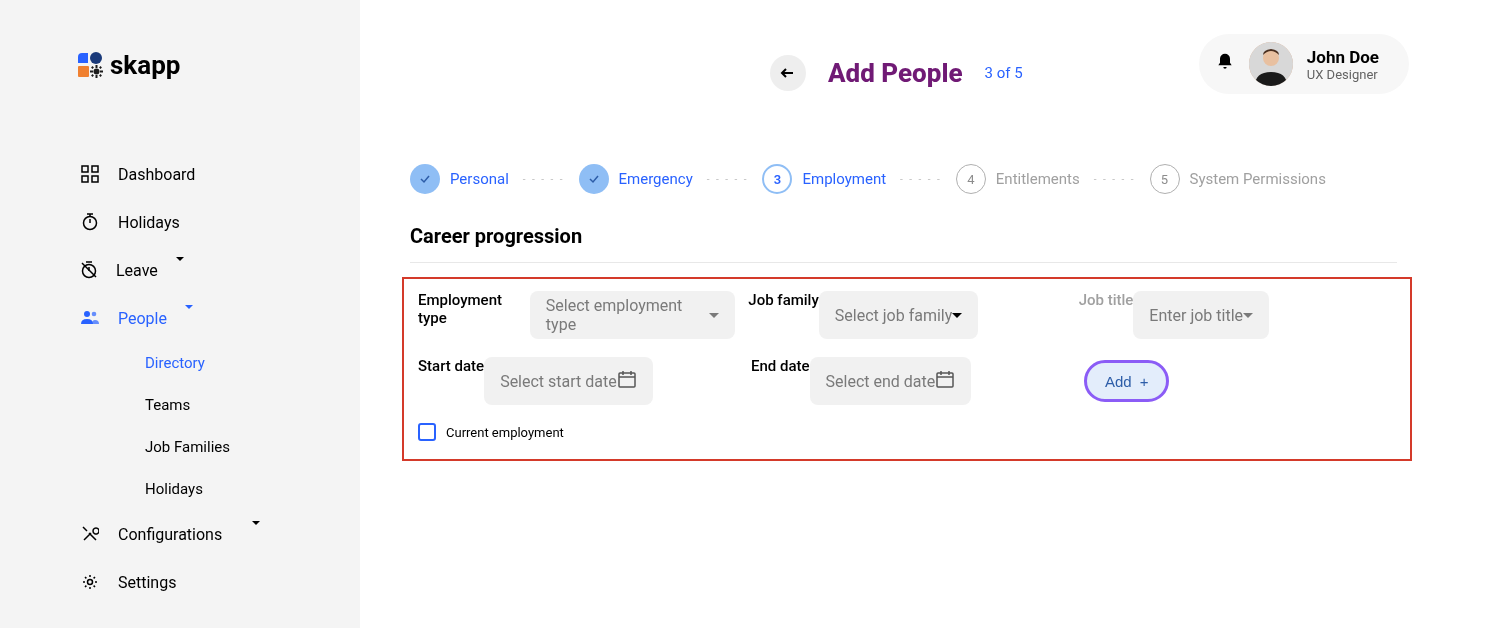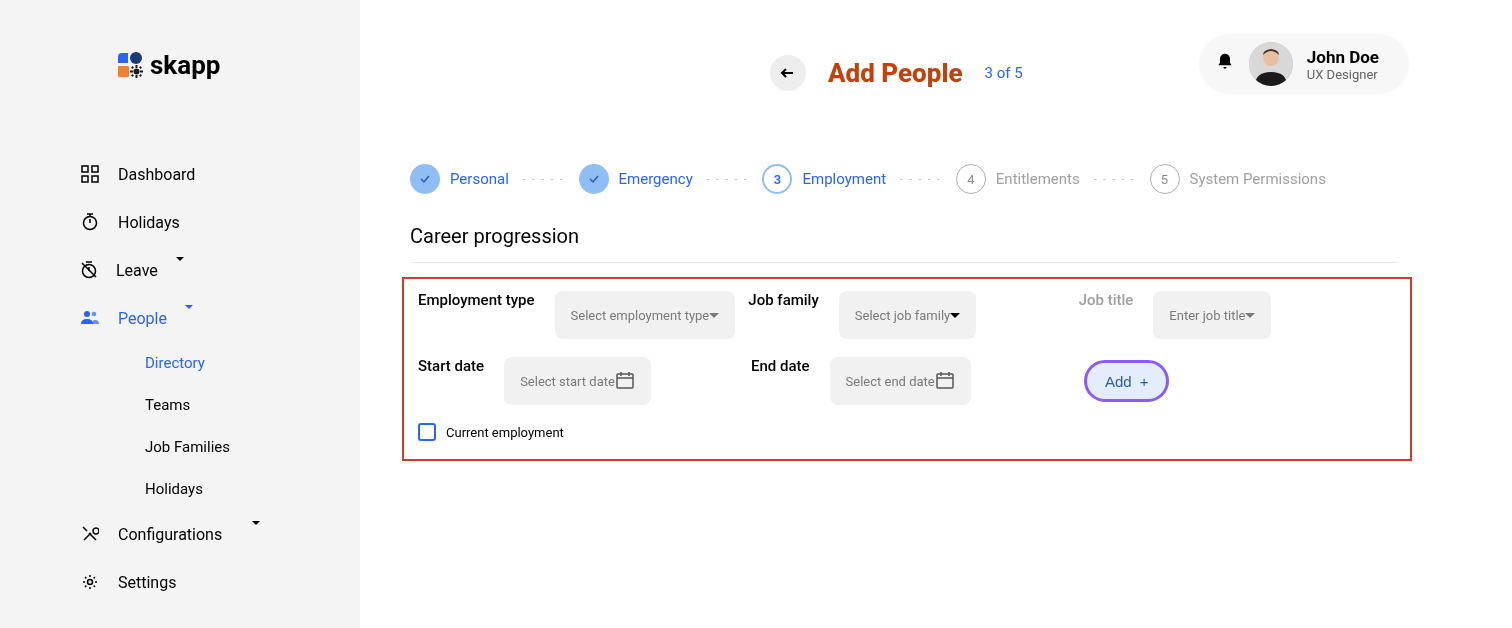--- a/index.html
+++ b/index.html
@@ -16,21 +16,21 @@
     .sidebar {
       width: 360px;
       background: #f4f4f4;
       padding: 50px 0;
       flex-shrink: 0;
     }
     .logo {
       display: flex;
       align-items: center;
       gap: 6px;
-      padding-left: 116px;
+      padding-left: 76px;
       margin-bottom: 70px;
     }
     .logo-icon {
       width: 28px;
       height: 28px;
       position: relative;
     }
     .logo-text {
       font-size: 26px;
       font-weight: 700;
@@ -142,21 +142,21 @@
       border-radius: 50%;
       background: #eee;
       display: flex;
       align-items: center;
       justify-content: center;
       cursor: pointer;
     }
     .page-title {
       font-size: 26px;
       font-weight: 800;
-      color: #c2410c;
+      color: #701a75;
     }
     .step-indicator {
       font-size: 15px;
       color: #2962ff;
     }
     
     .stepper {
       display: flex;
       align-items: center;
       padding: 40px 0 0 50px;
@@ -203,21 +203,21 @@
     }
     .step-dots {
       color: #c0c0c0;
       letter-spacing: 2px;
       font-size: 10px;
       margin: 0 6px;
     }
     
     .section-title {
       font-size: 20px;
-      font-weight: 400;
+      font-weight: 700;
       padding: 30px 0 14px 50px;
       color: #000;
     }
     .divider {
       border: none;
       border-top: 1px solid #e8e8e8;
       margin-left: 50px;
       margin-right: 115px;
     }
     
@@ -248,23 +248,22 @@
     .form-control {
       background: #f1f1f1;
       border: none;
       border-radius: 8px;
       height: 48px;
       display: flex;
       align-items: center;
       justify-content: space-between;
       padding: 0 16px;
       color: #7a7a7a;
-      font-size: 13px;
+      font-size: 16px;
       cursor: pointer;
-      margin-left: 20px;
     }
     .form-row.second .form-group {
       flex: 0 0 320px;
     }
     .add-btn {
       align-self: flex-end;
       height: 42px;
       padding: 0 18px;
       background: #e3edfb;
       border: 3px solid #8b5cf6;

